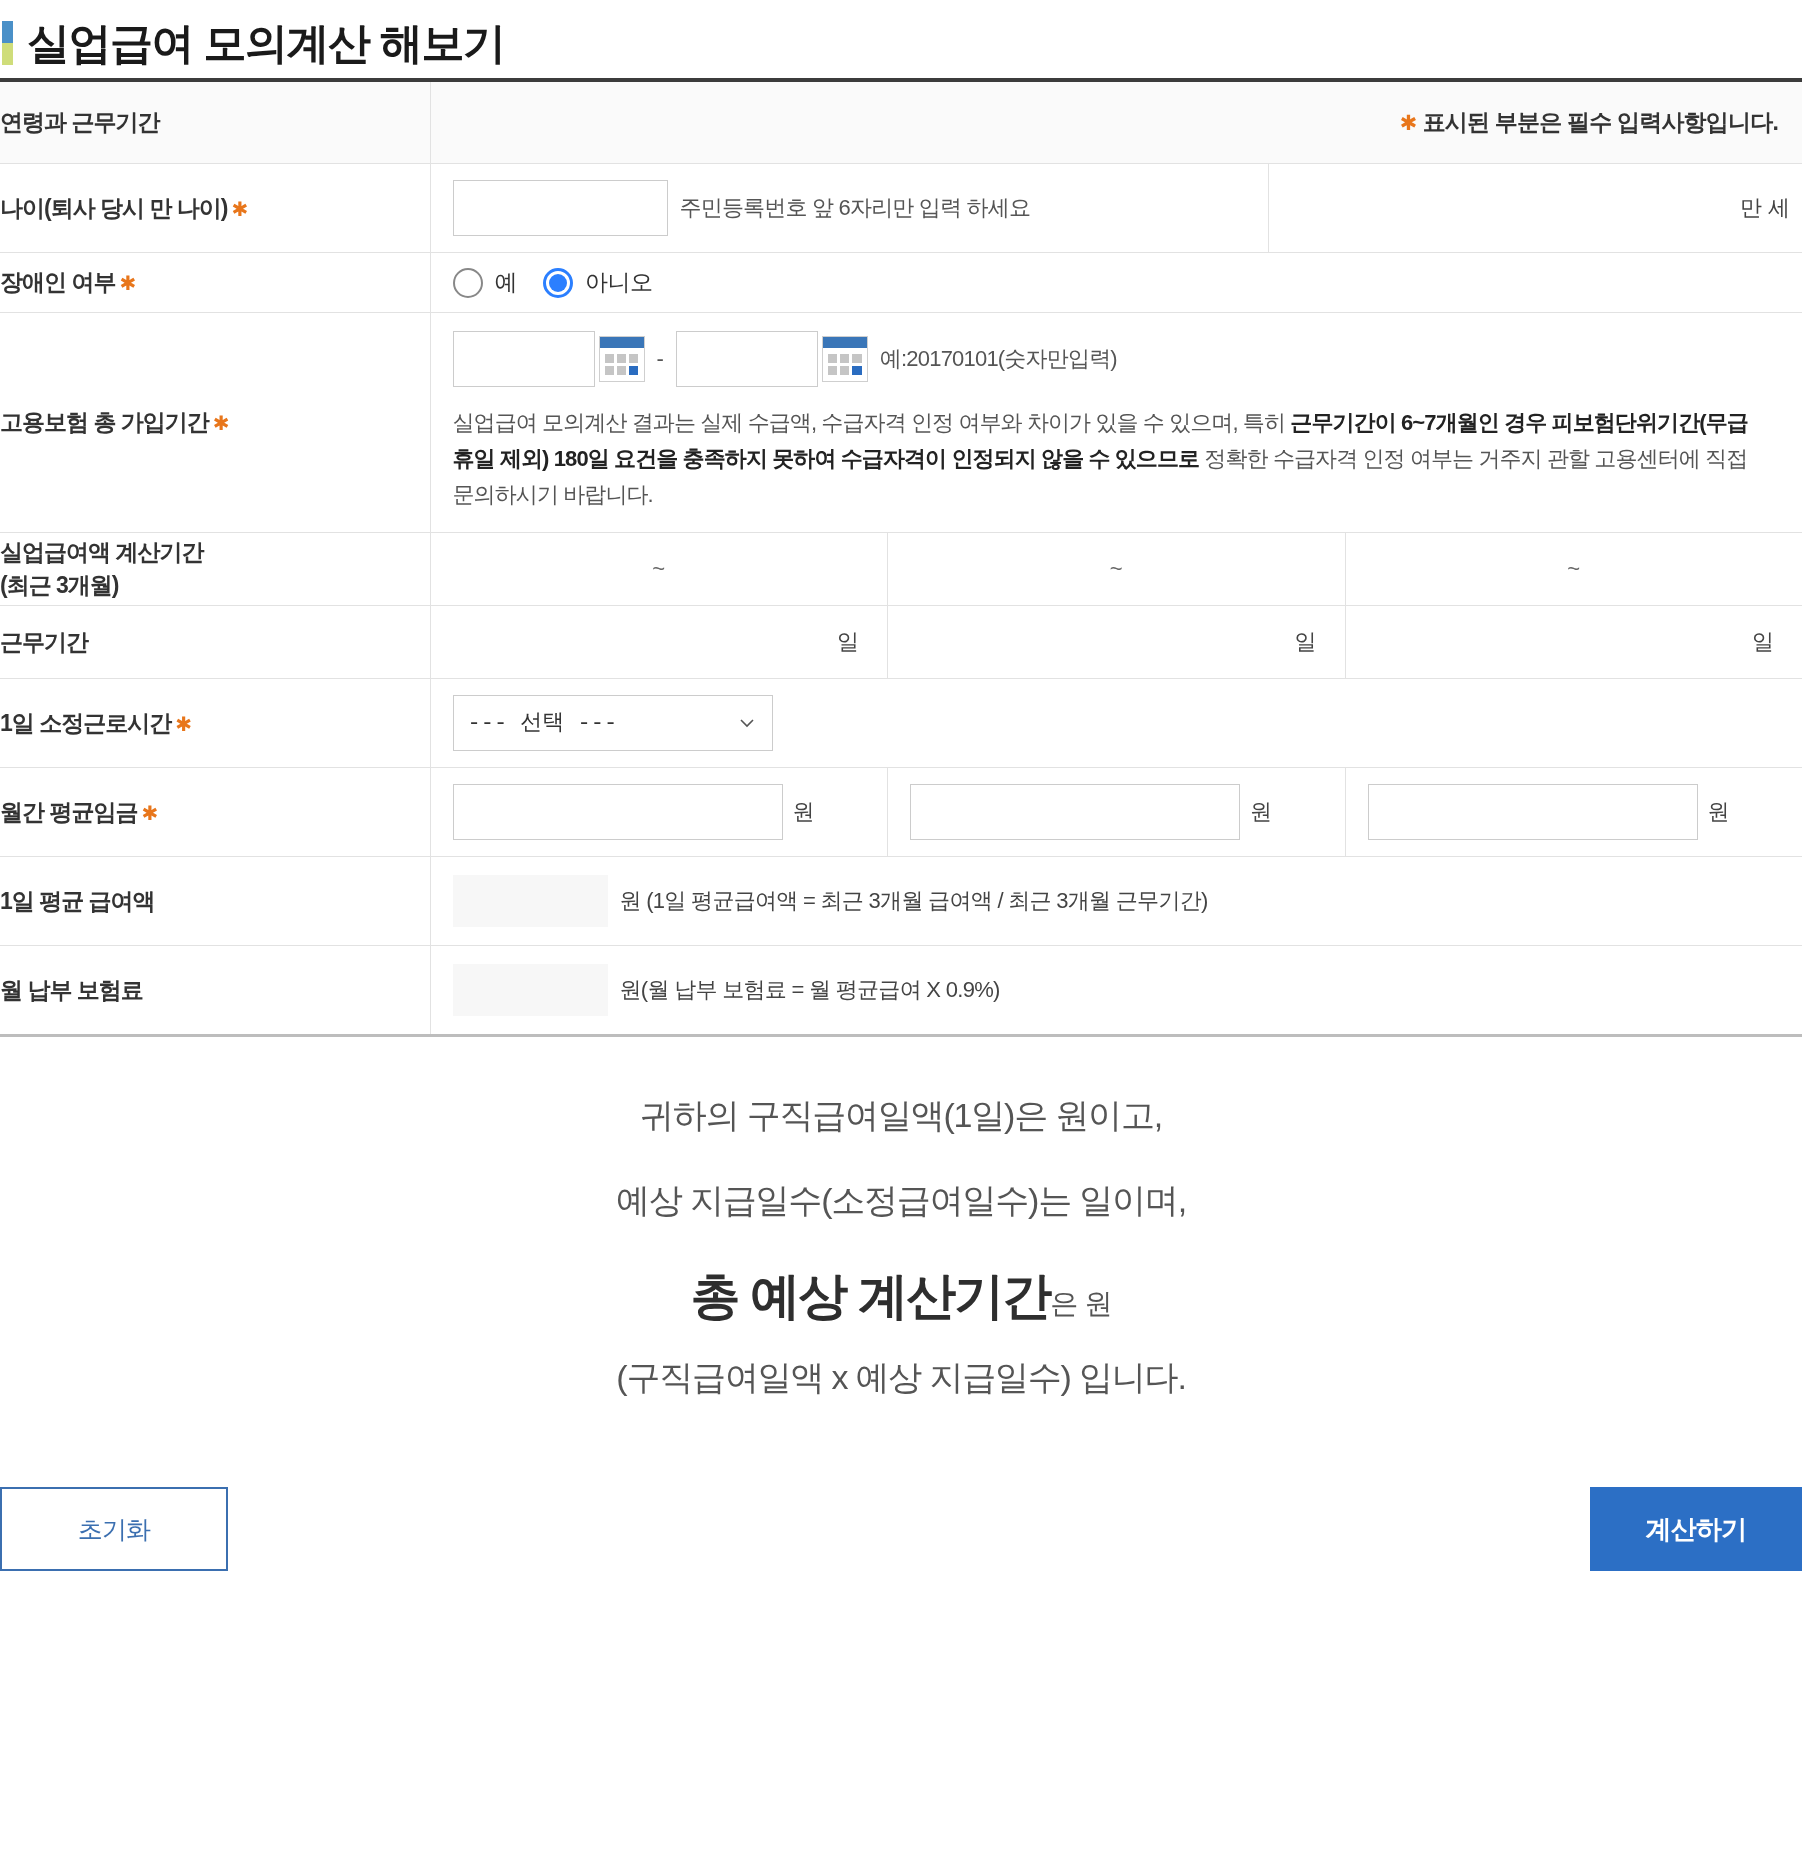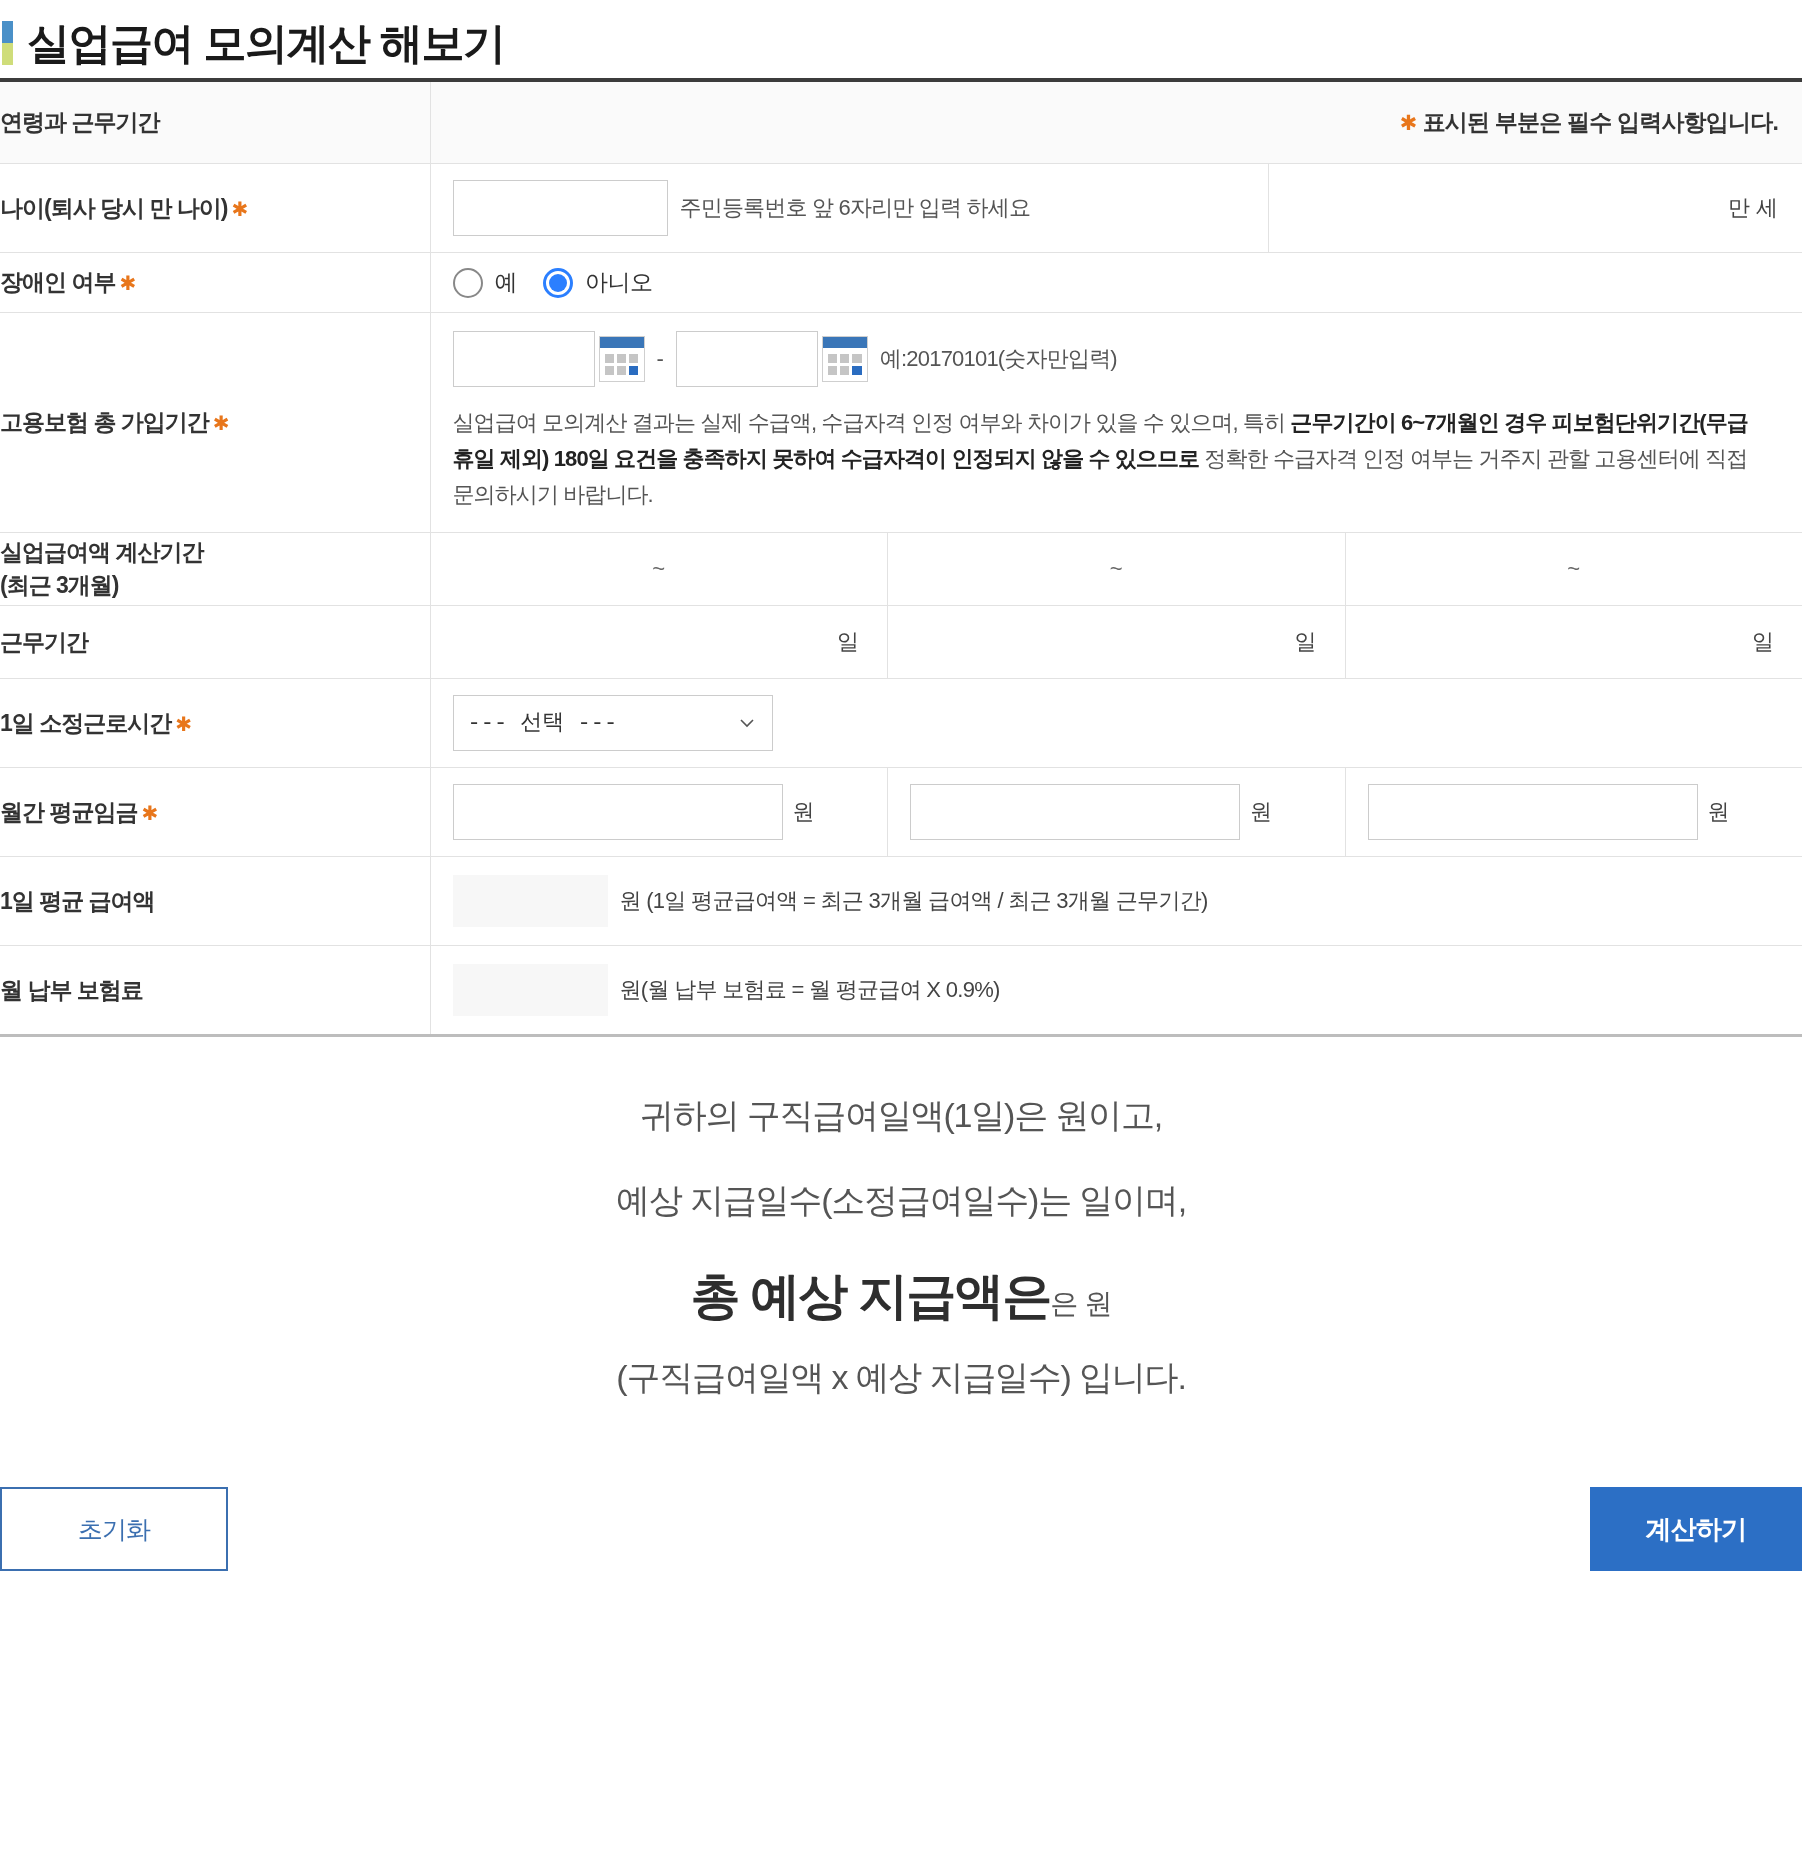--- a/index.html
+++ b/index.html
@@ -148,21 +148,21 @@
     align-items: center;
     padding-left: 22px;
   }
   .age-right {
     flex: 1;
     border-left: 1px solid #e2e2e2;
     align-self: stretch;
     display: flex;
     align-items: center;
     justify-content: flex-end;
-    padding-right: 24px;
+    padding-right: 12px;
     font-size: 22px;
     color: #444444;
   }
   td.nopad { padding: 0; }
   .rowbox { display: flex; align-items: center; min-height: 88px; }
 
   
   .radio-group {
     display: flex;
     align-items: center;
@@ -582,21 +582,21 @@
         </td>
       </tr>
 
     </tbody>
   </table>
 
   <div class="result">
     <div class="line">귀하의 구직급여일액(1일)은 원이고,</div>
     <div class="line">예상 지급일수(소정급여일수)는 일이며,</div>
     <div class="big-line">
-      <span class="big">총 예상 지급액은</span><span class="big-suffix">은 원</span>
+      <span class="big">총 예상 계산기간</span><span class="big-suffix">은 원</span>
     </div>
     <div class="last-line">(구직급여일액 x 예상 지급일수) 입니다.</div>
   </div>
 
   <div class="btn-bar">
     <button class="btn-reset">초기화</button>
     <button class="btn-calc">계산하기</button>
   </div>
 
 </div>

